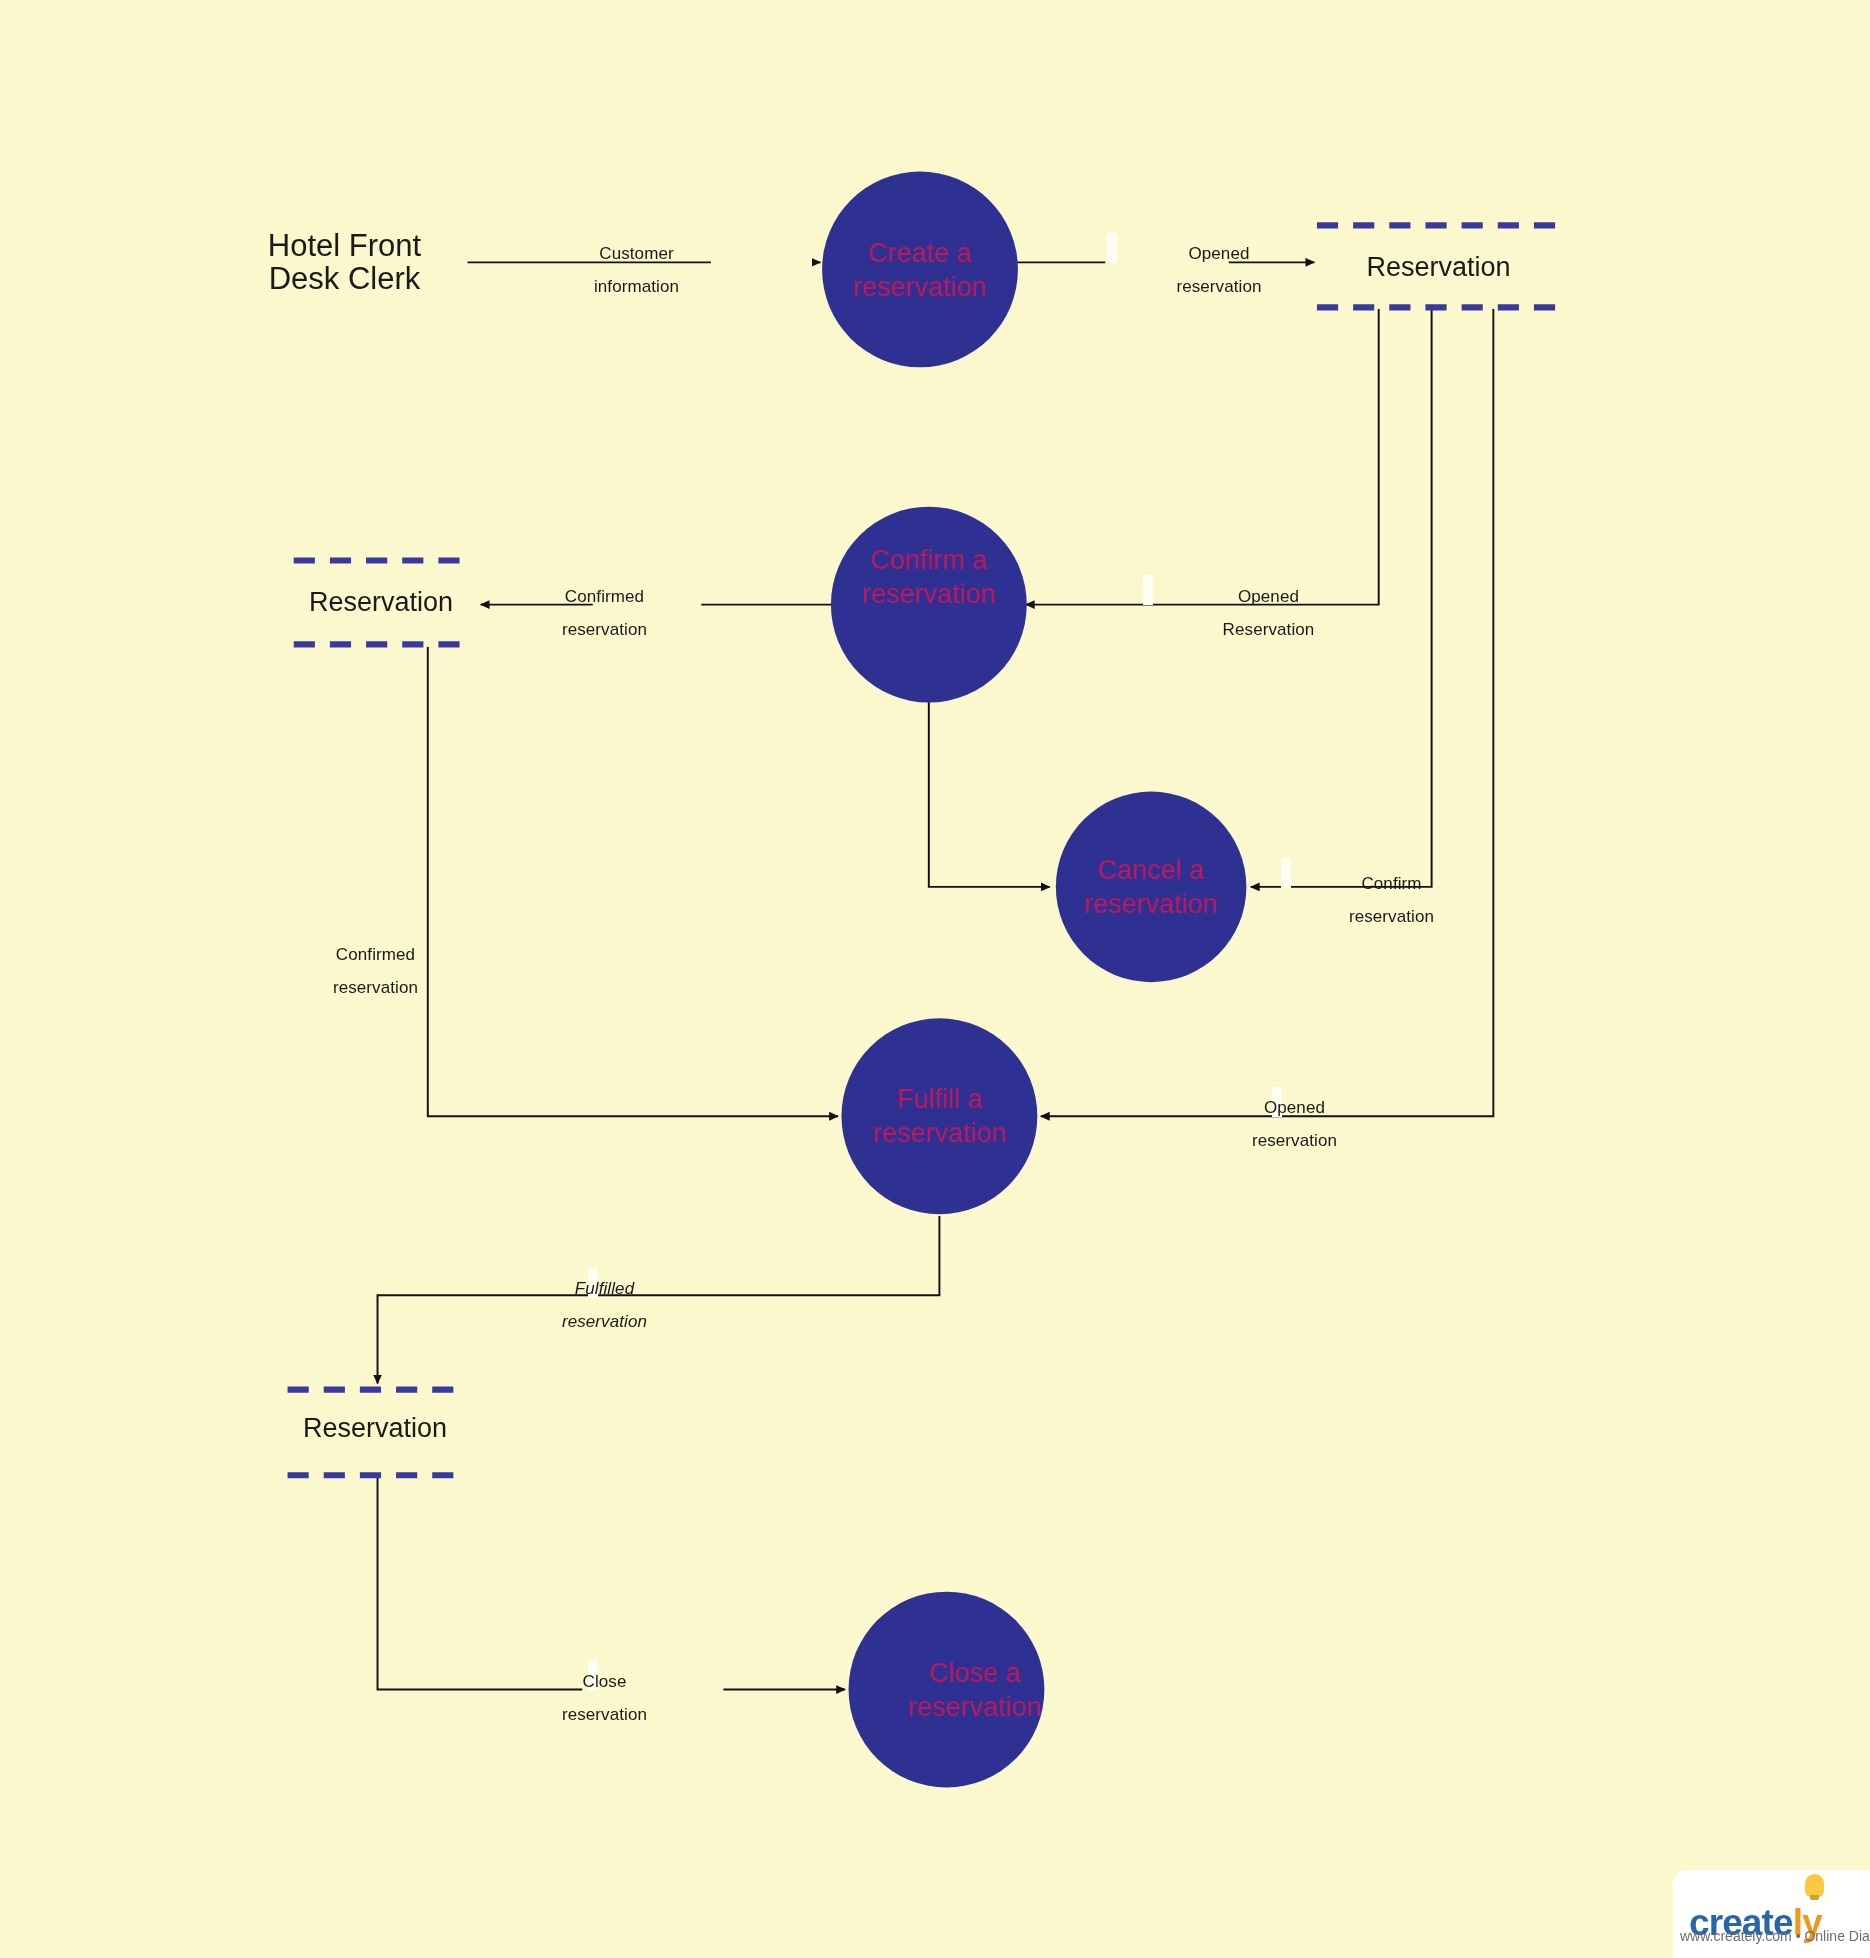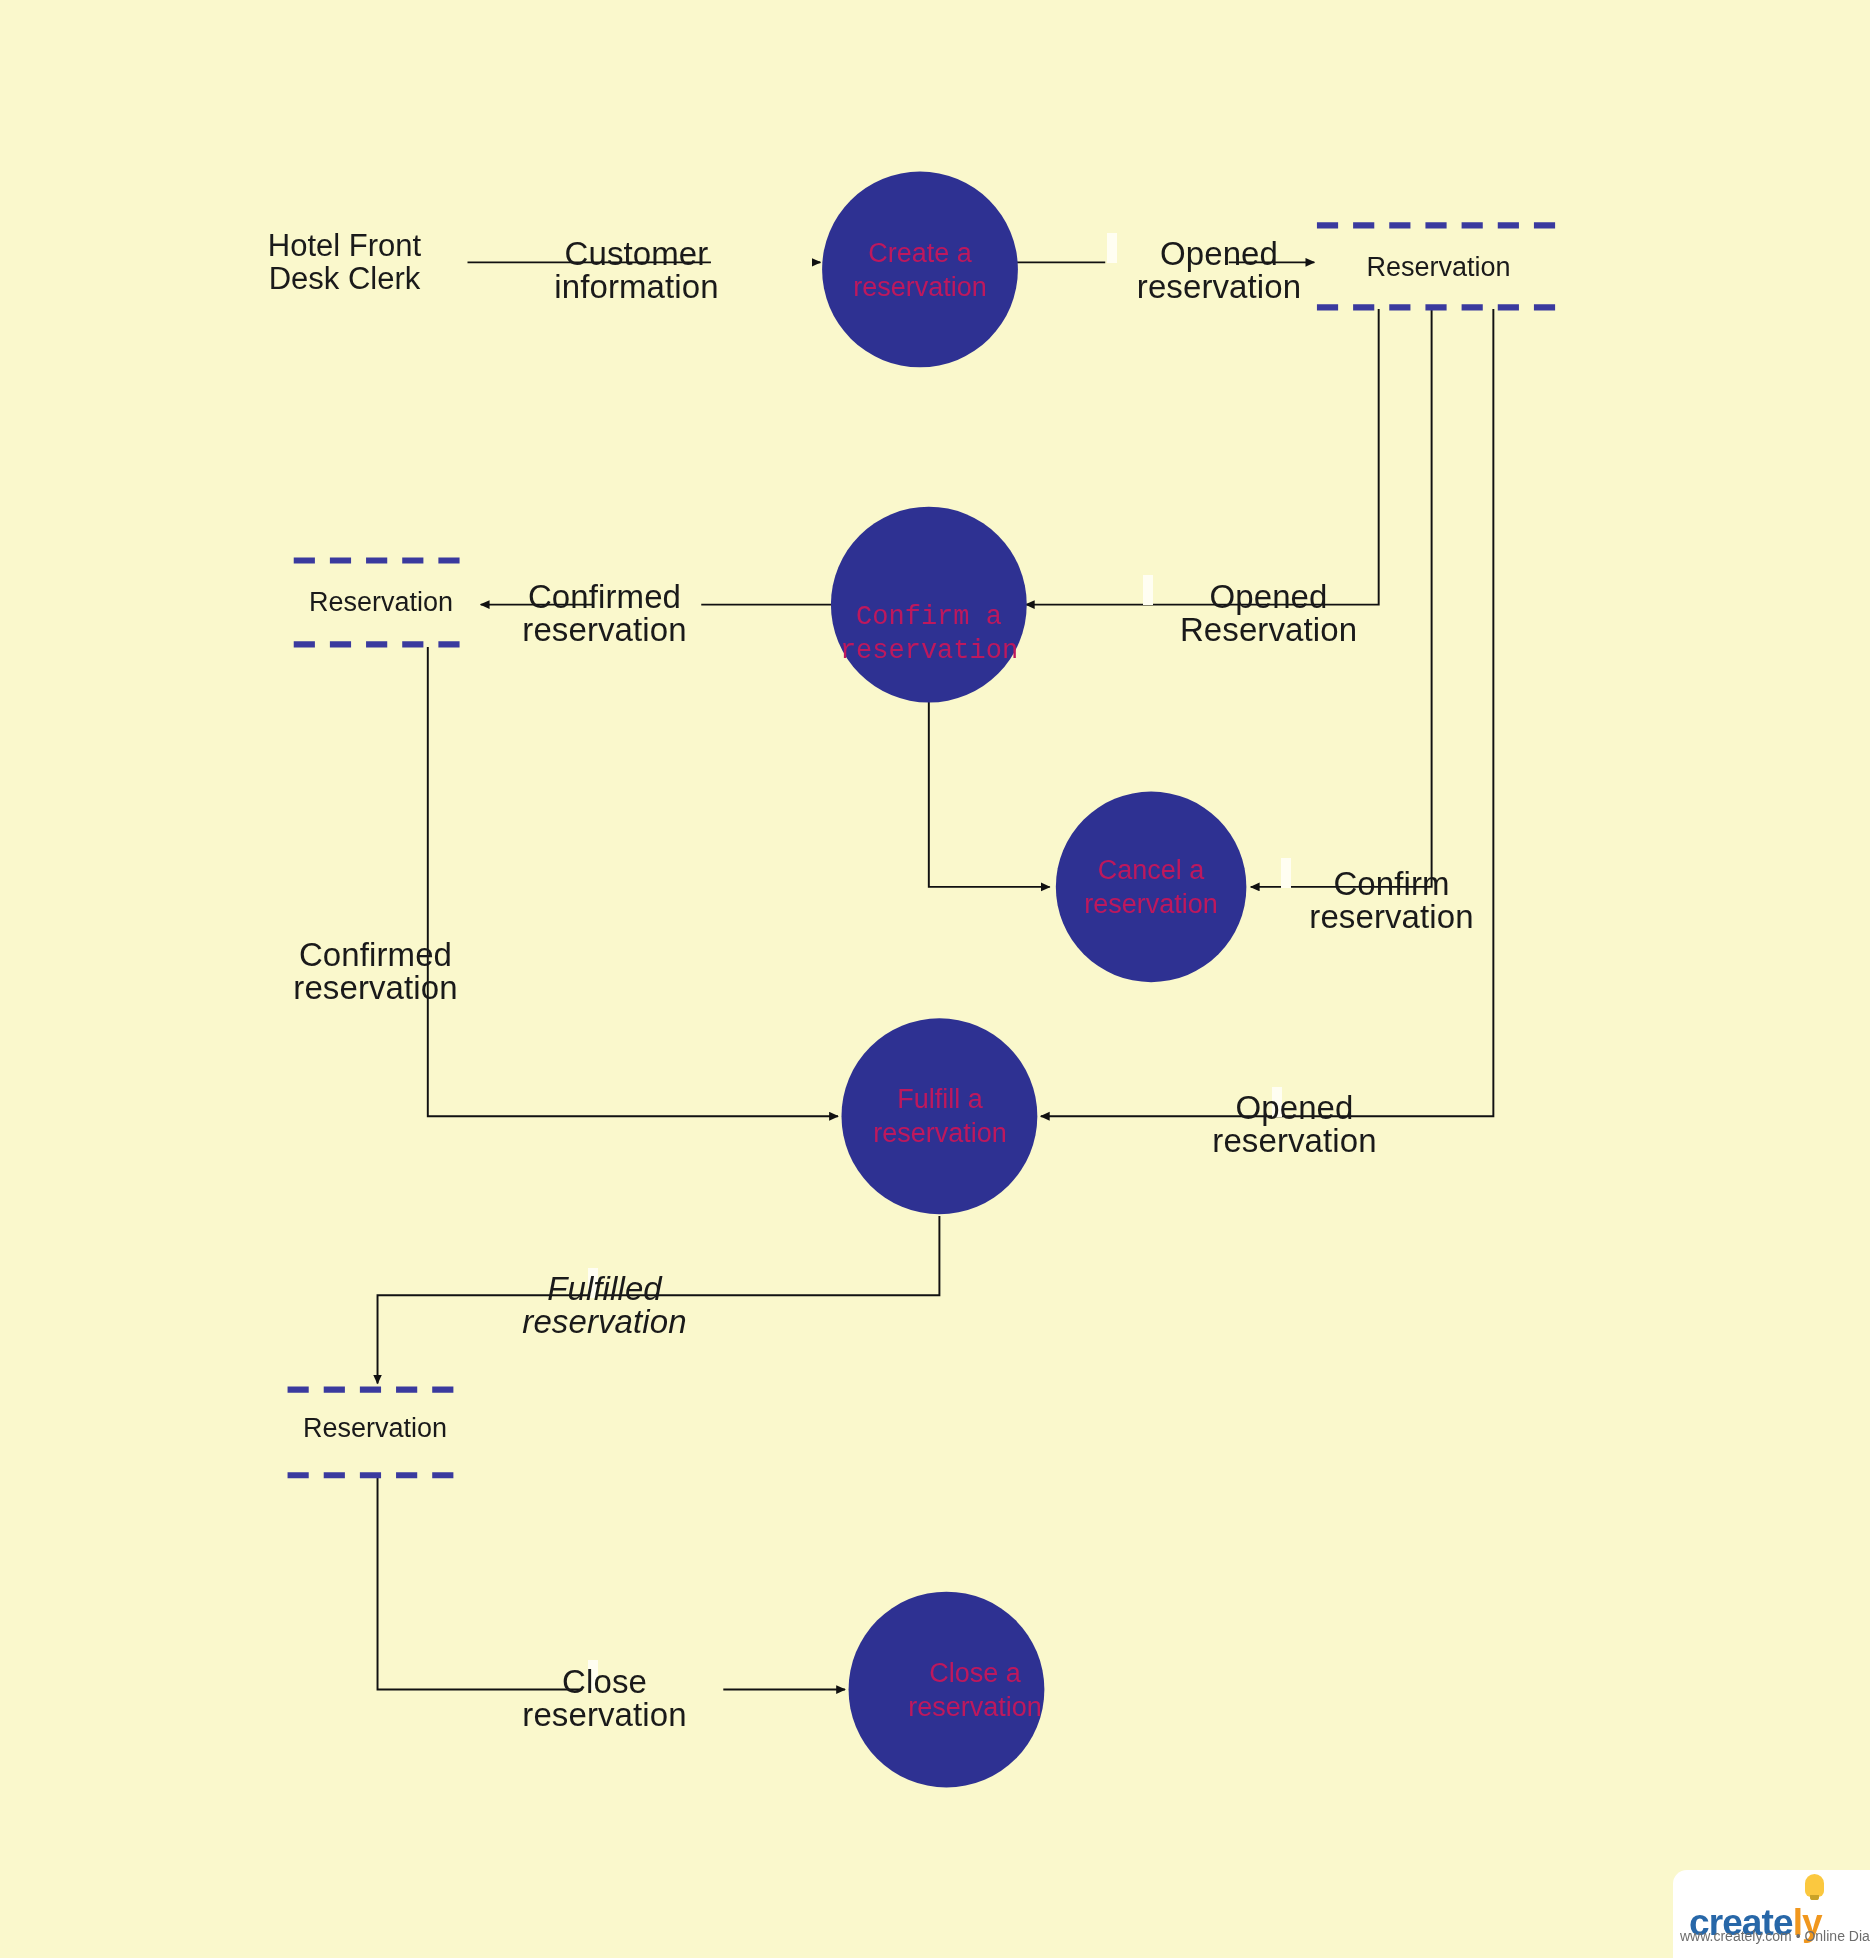--- a/index.html
+++ b/index.html
@@ -7,21 +7,21 @@
     width:1870px;height:1959px;
     background:#FAF8CC;
     font-family:"Liberation Sans", sans-serif;
     overflow:hidden;
     position:relative;
   }
   #canvas{position:absolute;inset:0;width:1870px;height:1959px;}
   .lbl{
     position:absolute;
     color:#1a1a1a;
-    font-size:33px;
+    font-size:17px;
     line-height:33px;
     text-align:center;
     white-space:pre-line;
     letter-spacing:0.1px;
   }
   .node-text{
     position:absolute;
     color:#be185d;
     font-size:27px;
     line-height:34px;
@@ -141,21 +141,21 @@
       <circle cx="1065" cy="1265" r="111"></circle>
       <circle cx="1073" cy="1915" r="111"></circle>
     </g>
   </svg>
 
   <div class="entity-text" style="left:243px;top:229px;width:203px;">Hotel Front
 Desk Clerk</div>
 
   <div class="node-text" style="left:814px;top:236px;width:212px;">Create a
 reservation</div>
-  <div class="node-text" style="left:823px;top:600px;width:212px;font-family:Liberation Mono, monospace;">Confirm a
+  <div class="node-text" style="left:823px;top:543px;width:212px;">Confirm a
 reservation</div>
   <div class="node-text" style="left:1045px;top:853px;width:212px;text-align:center;">Cancel a
 reservation</div>
   <div class="node-text" style="left:834px;top:1082px;width:212px;">Fulfill a
 reservation</div>
   <div class="node-text" style="left:869px;top:1656px;width:212px;">Close a
 reservation</div>
 
   <div class="store-text" style="left:1306px;top:251px;width:265px;">Reservation</div>
   <div class="store-text" style="left:273px;top:586px;width:216px;">Reservation</div>

